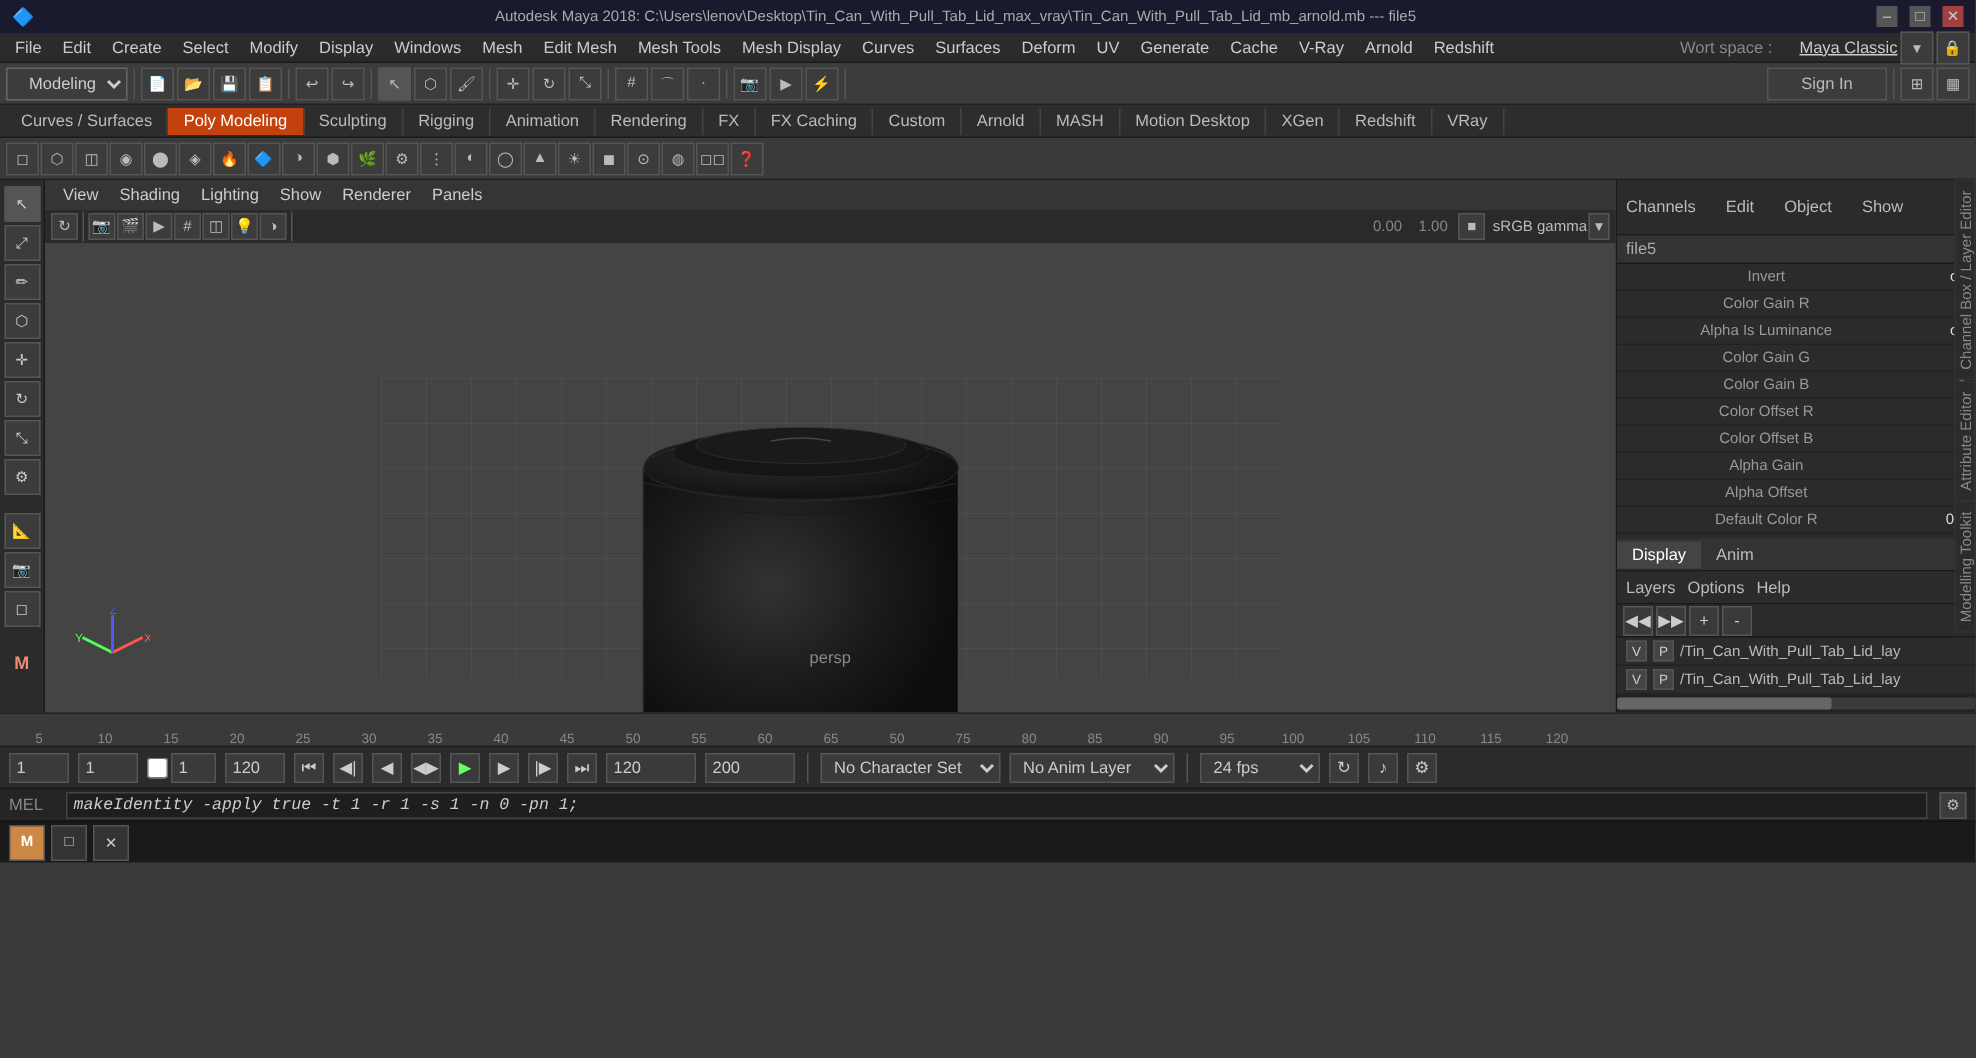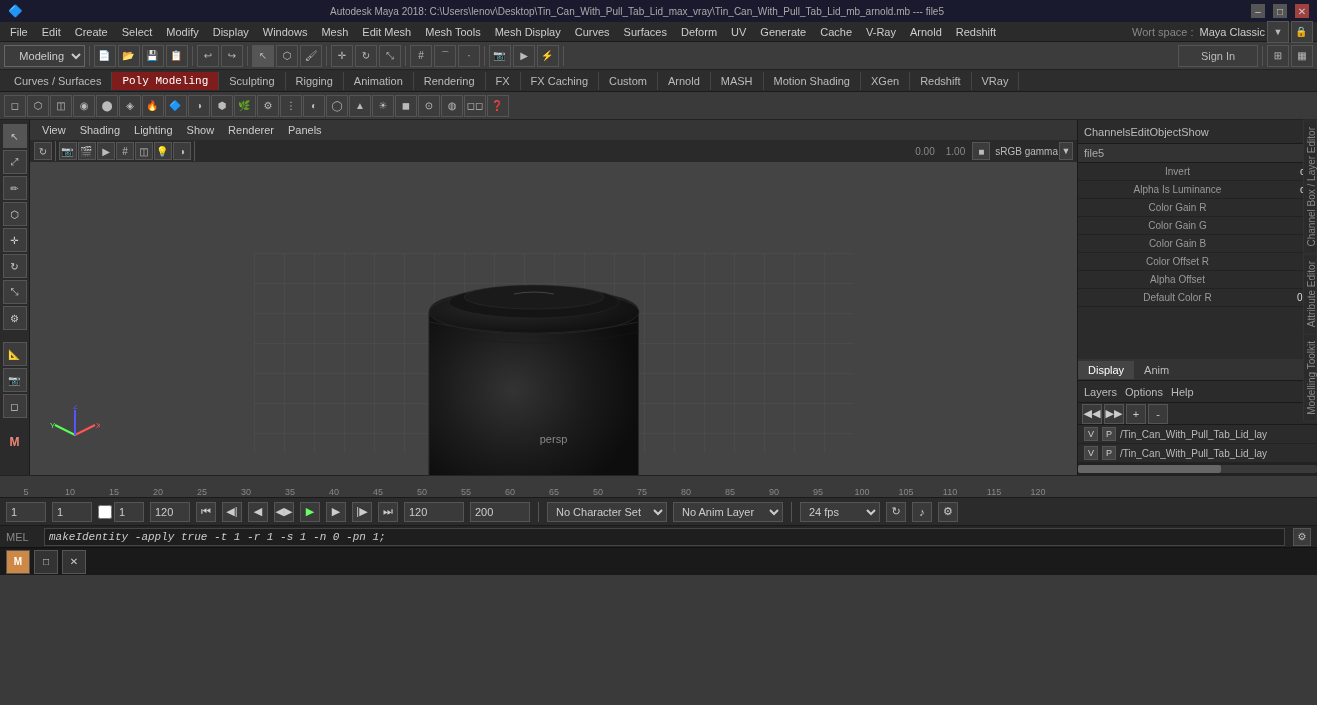--- a/index.html
+++ b/index.html
@@ -76,21 +76,21 @@
       gap: 0;
       border-bottom: 1px solid #1a1a1a;
     }
     .tab-item {
       padding: 3px 10px;
       color: #bbb;
       font-size: 11px;
       cursor: pointer;
       border-right: 1px solid #444;
     }
-    .tab-item.active { background: #7f1d1d; color: #fff; font-family: Liberation Mono, monospace; }
+    .tab-item.active { background: #c2410c; color: #fff; }
 
     
     #icon-toolbar {
       width: 100%;
       height: 28px;
       background: #3a3a3a;
       display: flex;
       align-items: center;
       padding: 0 4px;
       gap: 1px;
@@ -207,26 +207,26 @@
       width: 240px;
       background: #2b2b2b;
       display: flex;
       flex-direction: column;
       flex-shrink: 0;
       border-left: 1px solid #1a1a1a;
       overflow: hidden;
     }
 
     #channel-header {
-      height: 24px;
+      height: 37px;
       background: #2b2b2b;
       display: flex;
       align-items: center;
       padding: 0 6px;
-      gap: 0;
+      gap: 20px;
       border-bottom: 1px solid #1a1a1a;
     }
     .ch-header-btn {
       color: #bbb;
       font-size: 11px;
       cursor: pointer;
     }
 
     #file-label {
       padding: 3px 6px;
@@ -541,21 +541,21 @@
   <div class="menu-item">Surfaces</div>
   <div class="menu-item">Deform</div>
   <div class="menu-item">UV</div>
   <div class="menu-item">Generate</div>
   <div class="menu-item">Cache</div>
   <div class="menu-item">V-Ray</div>
   <div class="menu-item">Arnold</div>
   <div class="menu-item">Redshift</div>
   <div style="flex:1;"></div>
   <div style="color:#888;font-size:11px;">Wort space :</div>
-  <div style="color:#ccc;font-size:11px;margin-left:4px;">Maya Classic</div>
+  <div style="color:#ccc;font-size:11px;margin-left:16px;text-decoration:underline;">Maya Classic</div>
   <div class="tb-icon" style="font-size:9px;">▼</div>
   <div class="tb-icon">🔒</div>
 </div>
 
 <div id="toolbar1">
   <select class="sel-box" id="modeling-dropdown">
     <option>Modeling</option>
     <option>Rigging</option>
     <option>Animation</option>
     <option>Rendering</option>
@@ -602,21 +602,21 @@
   <div class="tab-item active">Poly Modeling</div>
   <div class="tab-item">Sculpting</div>
   <div class="tab-item">Rigging</div>
   <div class="tab-item">Animation</div>
   <div class="tab-item">Rendering</div>
   <div class="tab-item">FX</div>
   <div class="tab-item">FX Caching</div>
   <div class="tab-item">Custom</div>
   <div class="tab-item">Arnold</div>
   <div class="tab-item">MASH</div>
-  <div class="tab-item">Motion Shading</div>
+  <div class="tab-item">Motion Desktop</div>
   <div class="tab-item">XGen</div>
   <div class="tab-item">Redshift</div>
   <div class="tab-item">VRay</div>
 </div>
 
 <div id="icon-toolbar">
   <div class="tb-icon">◻</div>
   <div class="tb-icon">⬡</div>
   <div class="tb-icon">◫</div>
   <div class="tb-icon">◉</div>
@@ -765,38 +765,46 @@
 
     <div id="file-label">file5</div>
 
     <div id="channel-content" style="max-height:200px;">
 
     <div class="ch-row">
       <span class="ch-label">Invert</span>
       <span class="ch-value">off</span>
     </div>
         <div class="ch-row">
+      <span class="ch-label">Color Gain R</span>
+      <span class="ch-value">1</span>
+    </div>
+        <div class="ch-row">
       <span class="ch-label">Alpha Is Luminance</span>
       <span class="ch-value">off</span>
-    </div>
-        <div class="ch-row">
-      <span class="ch-label">Color Gain R</span>
-      <span class="ch-value">1</span>
     </div>
         <div class="ch-row">
       <span class="ch-label">Color Gain G</span>
       <span class="ch-value">1</span>
     </div>
         <div class="ch-row">
       <span class="ch-label">Color Gain B</span>
       <span class="ch-value">1</span>
     </div>
         <div class="ch-row">
       <span class="ch-label">Color Offset R</span>
       <span class="ch-value">0</span>
+    </div>
+        <div class="ch-row">
+      <span class="ch-label">Color Offset B</span>
+      <span class="ch-value">0</span>
+    </div>
+        <div class="ch-row">
+      <span class="ch-label">Alpha Gain</span>
+      <span class="ch-value">1</span>
     </div>
         <div class="ch-row">
       <span class="ch-label">Alpha Offset</span>
       <span class="ch-value">0</span>
     </div>
         <div class="ch-row">
       <span class="ch-label">Default Color R</span>
       <span class="ch-value">0.5</span>
     </div>
       </div>

